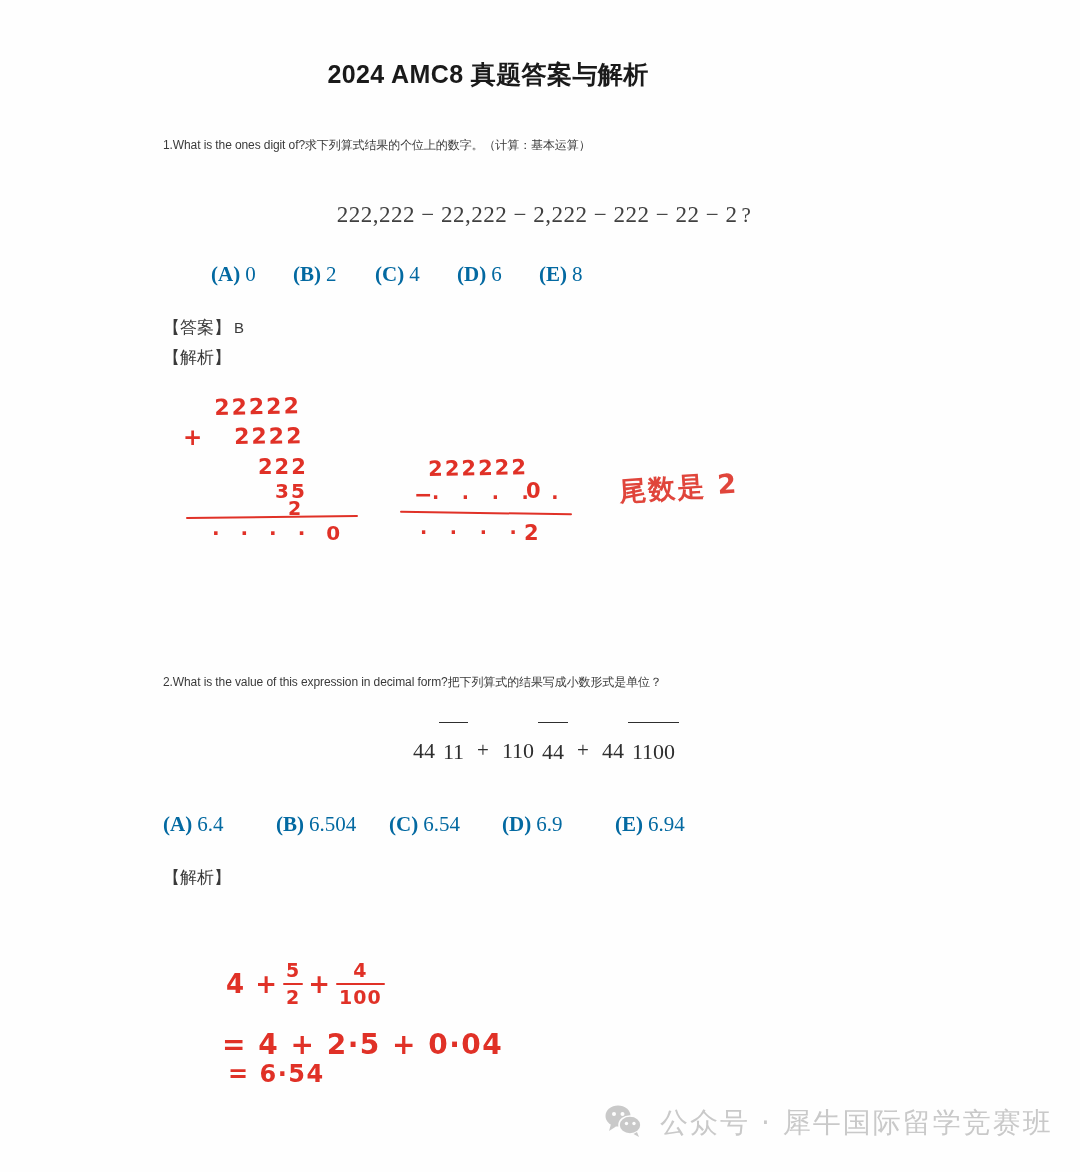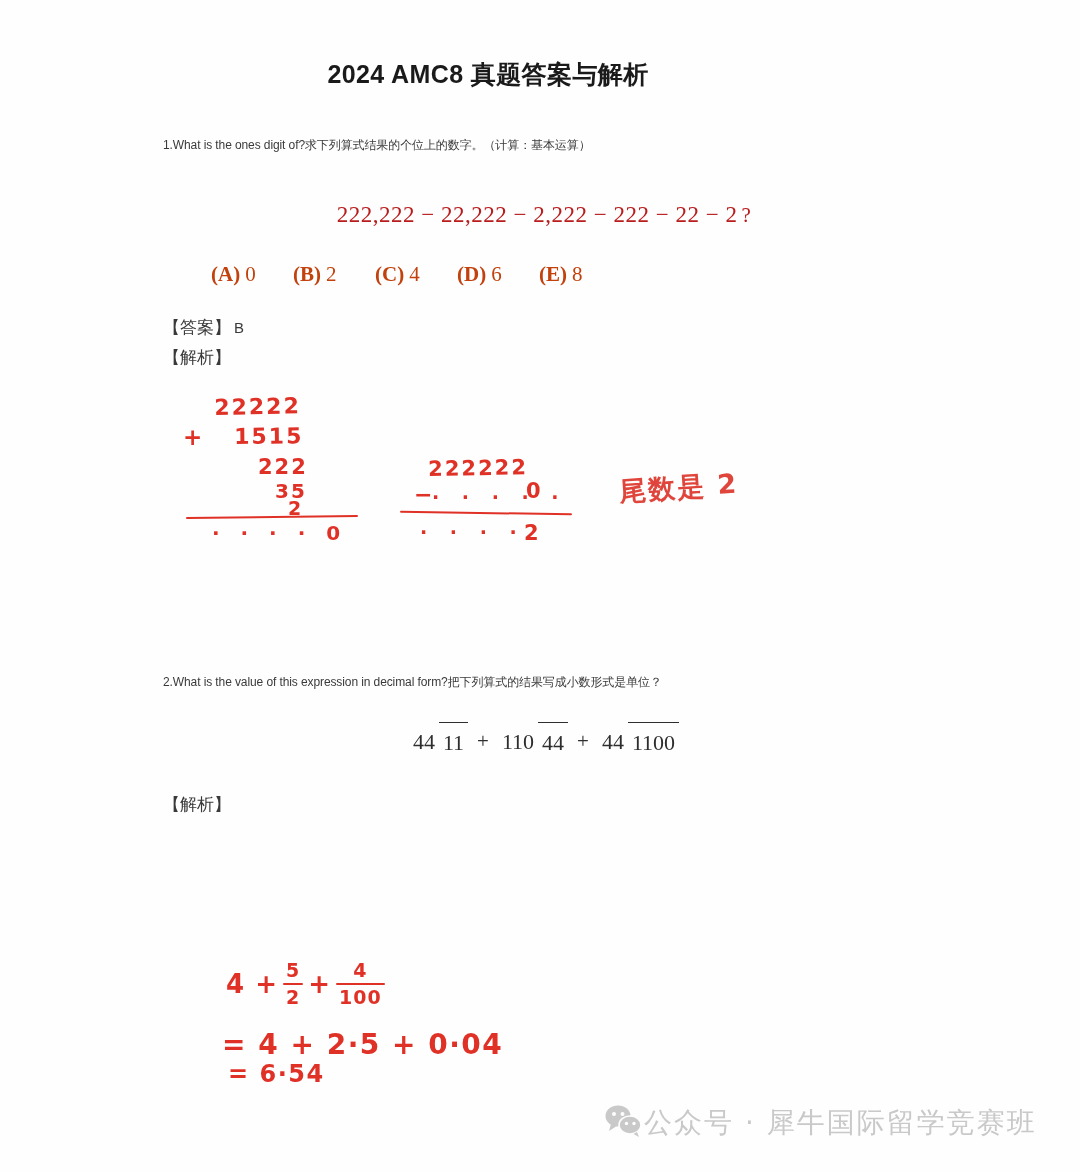--- a/index.html
+++ b/index.html
@@ -52,21 +52,21 @@
     color: #3a3a3a;
     letter-spacing: -0.1px;
   }
 
   
   .expr-line {
     margin-top: 42px;
     text-align: center;
     font-family: "Liberation Serif", serif;
     font-size: 23px;
-    color: #b91c1c;
+    color: #404040;
     letter-spacing: 0.5px;
   }
   .expr-line .q { font-size: 21px; padding-left: 4px; }
 
   
   .frac-expr {
     margin-top: 24px;
     display: flex;
     justify-content: center;
     align-items: center;
@@ -77,33 +77,33 @@
   }
   .frac {
     display: inline-flex;
     flex-direction: row;
     align-items: center;
     line-height: 1.12;
     vertical-align: middle;
   }
   .frac .num { padding: 0 4px; }
   .frac .den {
-    padding: 8px 4px;
+    padding: 17px 4px;
     border-top: 1.4px solid #2e2e2e;
     margin-top: 1px;
   }
   .plus { font-size: 21px; padding-bottom: 2px; }
 
   
   .choices {
     margin-top: 36px;
     display: flex;
     font-family: "Liberation Serif", serif;
     font-size: 21px;
-    color: #c2410c;
+    color: #0369a1;
   }
   #problem-1 .choices { margin-top: 34px; padding-left: 48px; }
   #problem-2 .choices { margin-top: 30px; padding-left: 0px; }
   .choice { white-space: nowrap; }
   #problem-1 .choice { width: 82px; }
   #problem-2 .choice { width: 113px; }
   .choice .lab { font-weight: bold; padding-right: 5px; }
 
   
   .meta {
@@ -184,20 +184,21 @@
   #hw4-row2 { left: 222px; top: 1028px; font-size: 28px; letter-spacing: 1.5px; }
   #hw4-row3 { left: 228px; top: 1060px; font-size: 24px; letter-spacing: 1.5px; }
 
   
   .footer {
     position: absolute;
     left: 604px;
     top: 1104px;
     display: flex;
     align-items: center;
+    gap: 16px;
     color: #c8c8c8;
   }
   .footer .wechat-icon { display: block; }
   .footer .ftext {
     font-family: "DejaVu Sans", sans-serif;
     font-size: 28px;
     color: #c9c9c9;
     letter-spacing: 2px;
     white-space: nowrap;
   }
@@ -259,33 +260,50 @@
         <span class="num">110</span>
         <span class="den">44</span>
       </span>
       <span class="plus">+</span>
       <span class="frac">
         <span class="num">44</span>
         <span class="den">1100</span>
       </span>
     </div>
 
+    <div class="choices">
+      <div class="choice">
+        <span class="lab">(A)</span><span>6.4</span>
+      </div>
+      <div class="choice">
+        <span class="lab">(B)</span><span>6.504</span>
+      </div>
+      <div class="choice">
+        <span class="lab">(C)</span><span>6.54</span>
+      </div>
+      <div class="choice">
+        <span class="lab">(D)</span><span>6.9</span>
+      </div>
+      <div class="choice">
+        <span class="lab">(E)</span><span>6.94</span>
+      </div>
+    </div>
 
     <div class="meta">
       <div>
         <span>【解析】</span>
       </div>
     </div>
   </div>
 
   <div class="hw-zone">
 
     <div class="hand" id="hw1-a">22222</div>
     <div class="hand" id="hw1-plus">+</div>
-    <div class="hand" id="hw1-b">1515</div>
+    <div class="hand" id="hw1-b">2222</div>
     <div class="hand" id="hw1-c">222</div>
     <div class="hand" id="hw1-d">35</div>
     <div class="hand" id="hw1-e">2</div>
     <div class="hw-line" id="hw1-rule"></div>
     <div class="hand" id="hw1-sum">· · · · 0</div>
 
     <div class="hand" id="hw2-a">222222</div>
     <div class="hand" id="hw2-minus">−</div>
     <div class="hand" id="hw2-dots">· · · · ·</div>
     <div class="hand" id="hw2-zero">0</div>

